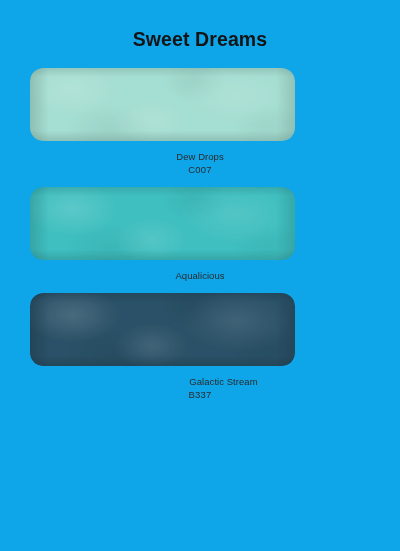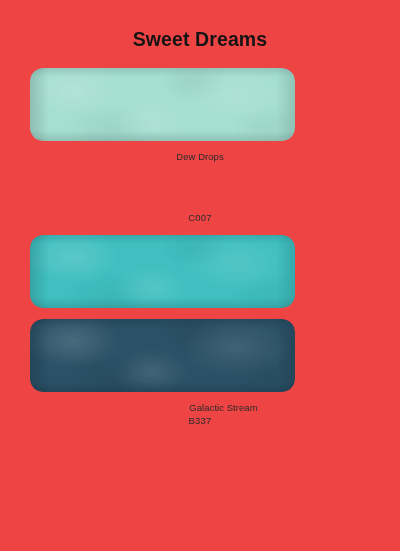--- a/index.html
+++ b/index.html
@@ -116,49 +116,50 @@
   .swatch-code {
     font-size: 9.5px;
     color: #2b2b2b;
     line-height: 13px;
     letter-spacing: 0.2px;
   }
 </style>
 </head>
 <body>
 
-<div class="palette-page" style="background: #ef4444;">
+<div class="palette-page" style="background: #0ea5e9;">
 
   <div class="palette-title" style="color: rgb(20, 20, 20);">Sweet Dreams</div>
 
   <div class="swatch-list">
 
     <div class="swatch-item">
       <div class="swatch-chip-wrap">
         <div class="swatch-chip">
           <div class="swatch-paint" style="background-color: rgb(165, 222, 210);"></div>
           <div class="swatch-texture"></div>
           <div class="swatch-edge"></div>
         </div>
       </div>
       <div class="swatch-caption">
         <div class="swatch-name" style="color: rgb(43, 43, 43);">Dew Drops</div>
-        <div class="swatch-code" style="color: rgb(43, 43, 43); margin-top: 48px;">C007</div>
+        <div class="swatch-code" style="color: rgb(43, 43, 43);">C007</div>
       </div>
     </div>
 
     <div class="swatch-item">
       <div class="swatch-chip-wrap">
         <div class="swatch-chip">
           <div class="swatch-paint" style="background-color: rgb(63, 191, 192);"></div>
           <div class="swatch-texture"></div>
           <div class="swatch-edge"></div>
         </div>
       </div>
       <div class="swatch-caption">
+        <div class="swatch-name" style="color: rgb(43, 43, 43);">Aqualicious</div>
       </div>
     </div>
 
 
     <div class="swatch-item">
       <div class="swatch-chip-wrap">
         <div class="swatch-chip">
           <div class="swatch-paint" style="background-color: rgb(42, 81, 103);"></div>
           <div class="swatch-texture"></div>
           <div class="swatch-edge"></div>

